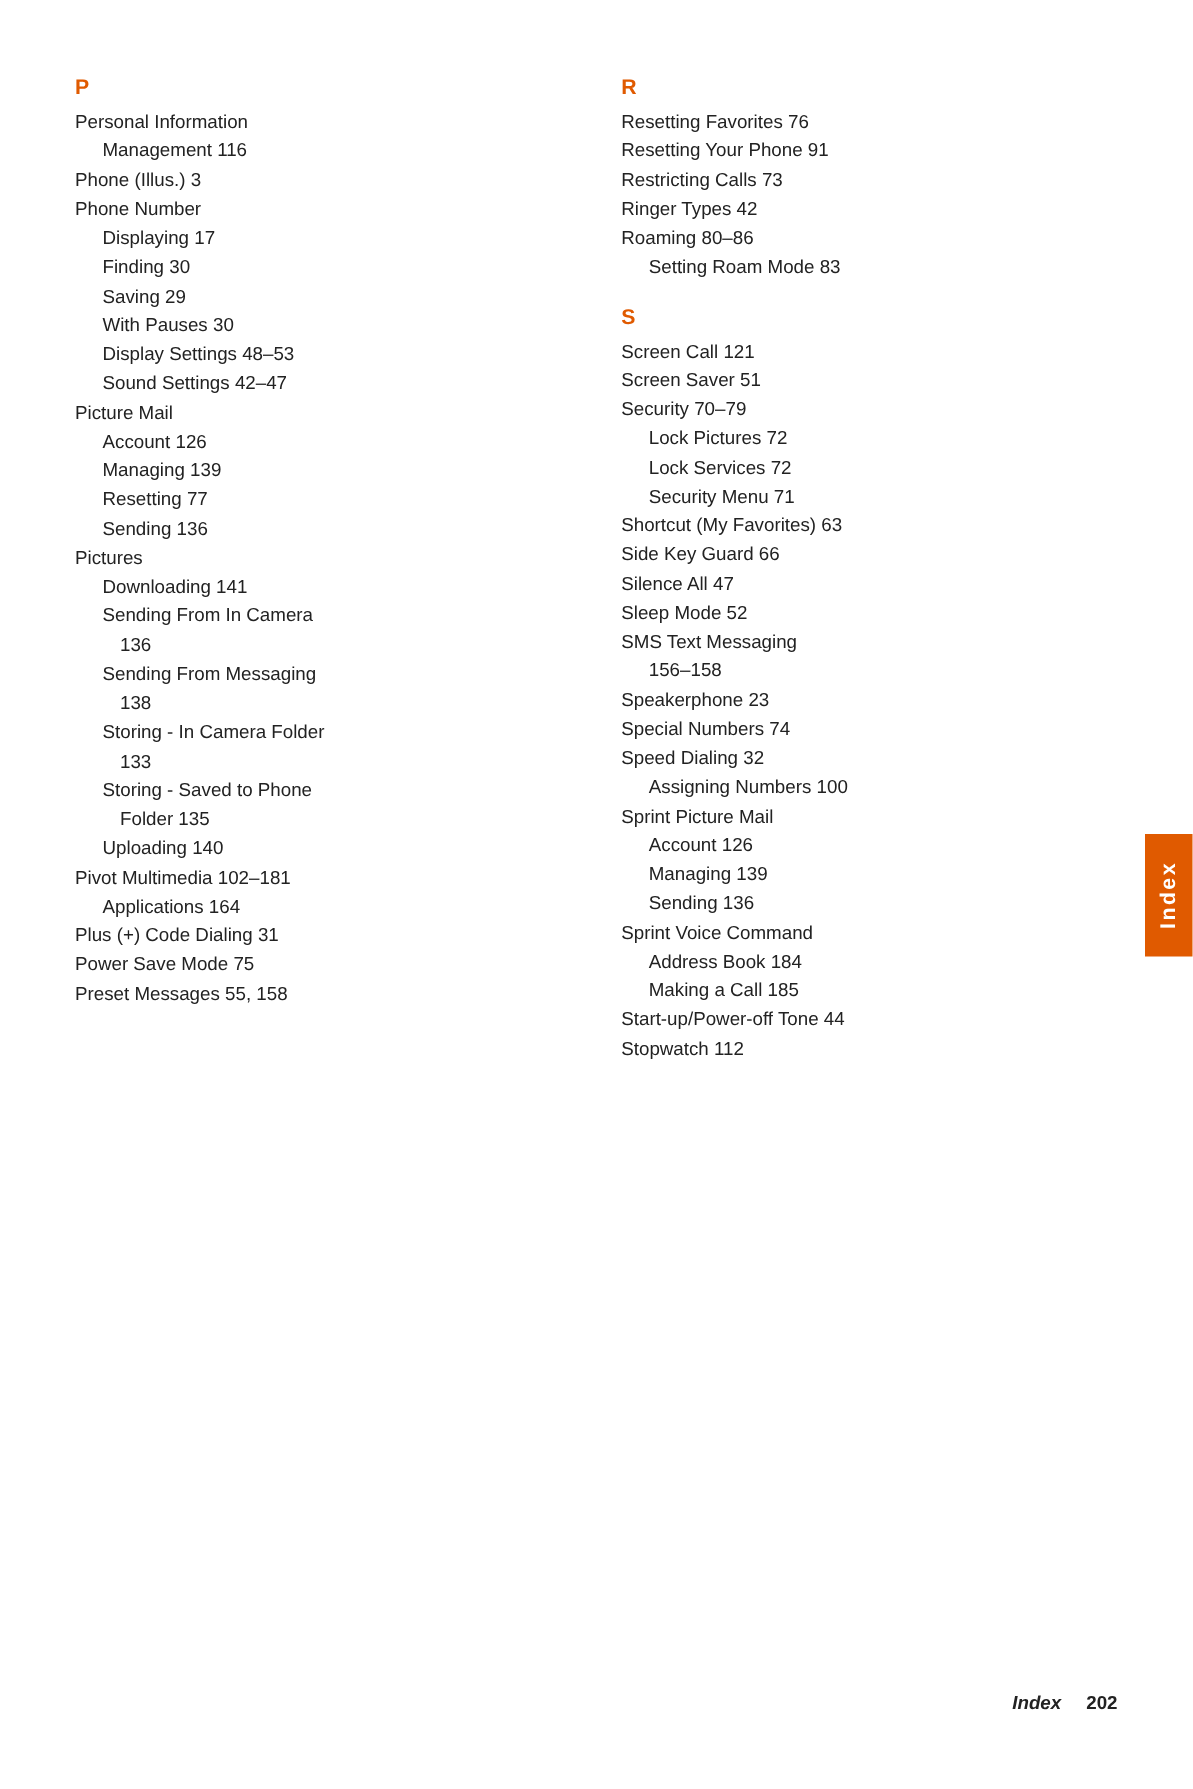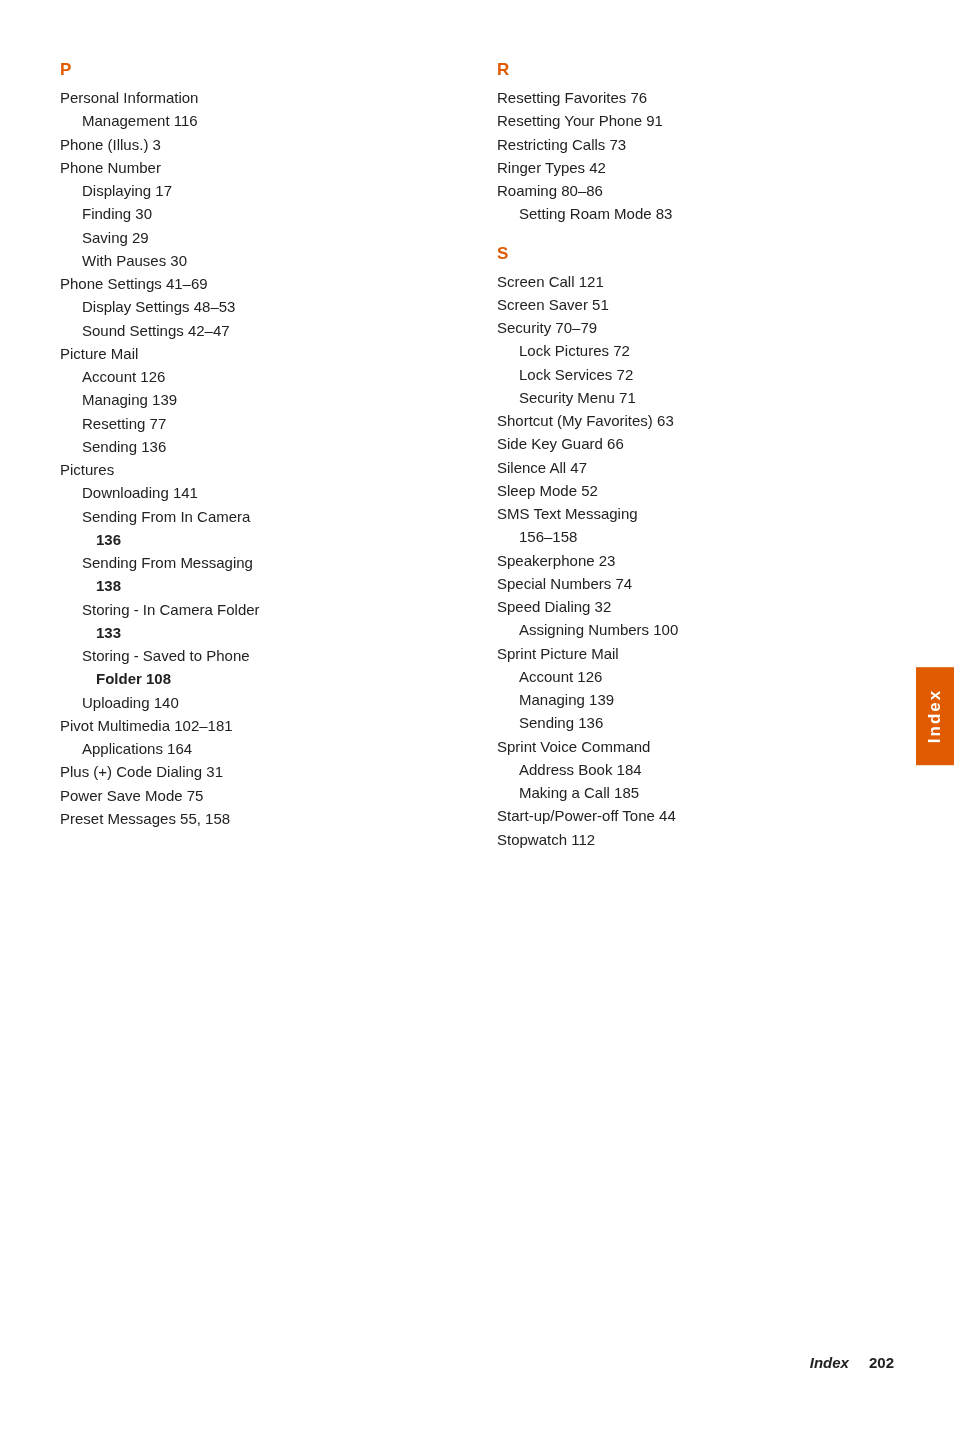--- a/index.html
+++ b/index.html
@@ -53,21 +53,20 @@
     }
 
     .entry-sub {
       display: block;
       padding-left: 22px;
     }
 
     .entry-sub2 {
       display: block;
       padding-left: 36px;
-      font-weight: bold;
     }
 
     .section-gap {
       margin-top: 18px;
     }
 
     
     .side-tab {
       position: absolute;
       right: 0;
@@ -130,38 +129,37 @@
       <div class="index-entries">
 
       <span class="index-entry entry-main">Personal Information</span>
           <span class="index-entry entry-sub">Management  116</span>
           <span class="index-entry entry-main">Phone (Illus.)  3</span>
           <span class="index-entry entry-main">Phone Number</span>
           <span class="index-entry entry-sub">Displaying  17</span>
           <span class="index-entry entry-sub">Finding  30</span>
           <span class="index-entry entry-sub">Saving  29</span>
           <span class="index-entry entry-sub">With Pauses  30</span>
-          <span class="index-entry entry-main">Phone Settings  41–69</span>
           <span class="index-entry entry-sub">Display Settings  48–53</span>
           <span class="index-entry entry-sub">Sound Settings  42–47</span>
           <span class="index-entry entry-main">Picture Mail</span>
           <span class="index-entry entry-sub">Account  126</span>
           <span class="index-entry entry-sub">Managing  139</span>
           <span class="index-entry entry-sub">Resetting  77</span>
           <span class="index-entry entry-sub">Sending  136</span>
           <span class="index-entry entry-main">Pictures</span>
           <span class="index-entry entry-sub">Downloading  141</span>
           <span class="index-entry entry-sub">Sending From In Camera</span>
           <span class="index-entry entry-sub2">136</span>
           <span class="index-entry entry-sub">Sending From Messaging</span>
           <span class="index-entry entry-sub2">138</span>
           <span class="index-entry entry-sub">Storing - In Camera Folder</span>
           <span class="index-entry entry-sub2">133</span>
           <span class="index-entry entry-sub">Storing - Saved to Phone</span>
-          <span class="index-entry entry-sub2">Folder  108</span>
+          <span class="index-entry entry-sub2">Folder  135</span>
           <span class="index-entry entry-sub">Uploading  140</span>
           <span class="index-entry entry-main">Pivot Multimedia  102–181</span>
           <span class="index-entry entry-sub">Applications  164</span>
           <span class="index-entry entry-main">Plus (+) Code Dialing  31</span>
           <span class="index-entry entry-main">Power Save Mode  75</span>
           <span class="index-entry entry-main">Preset Messages  55, 158</span>
         </div>
     </div>
 
     <div class="column">

